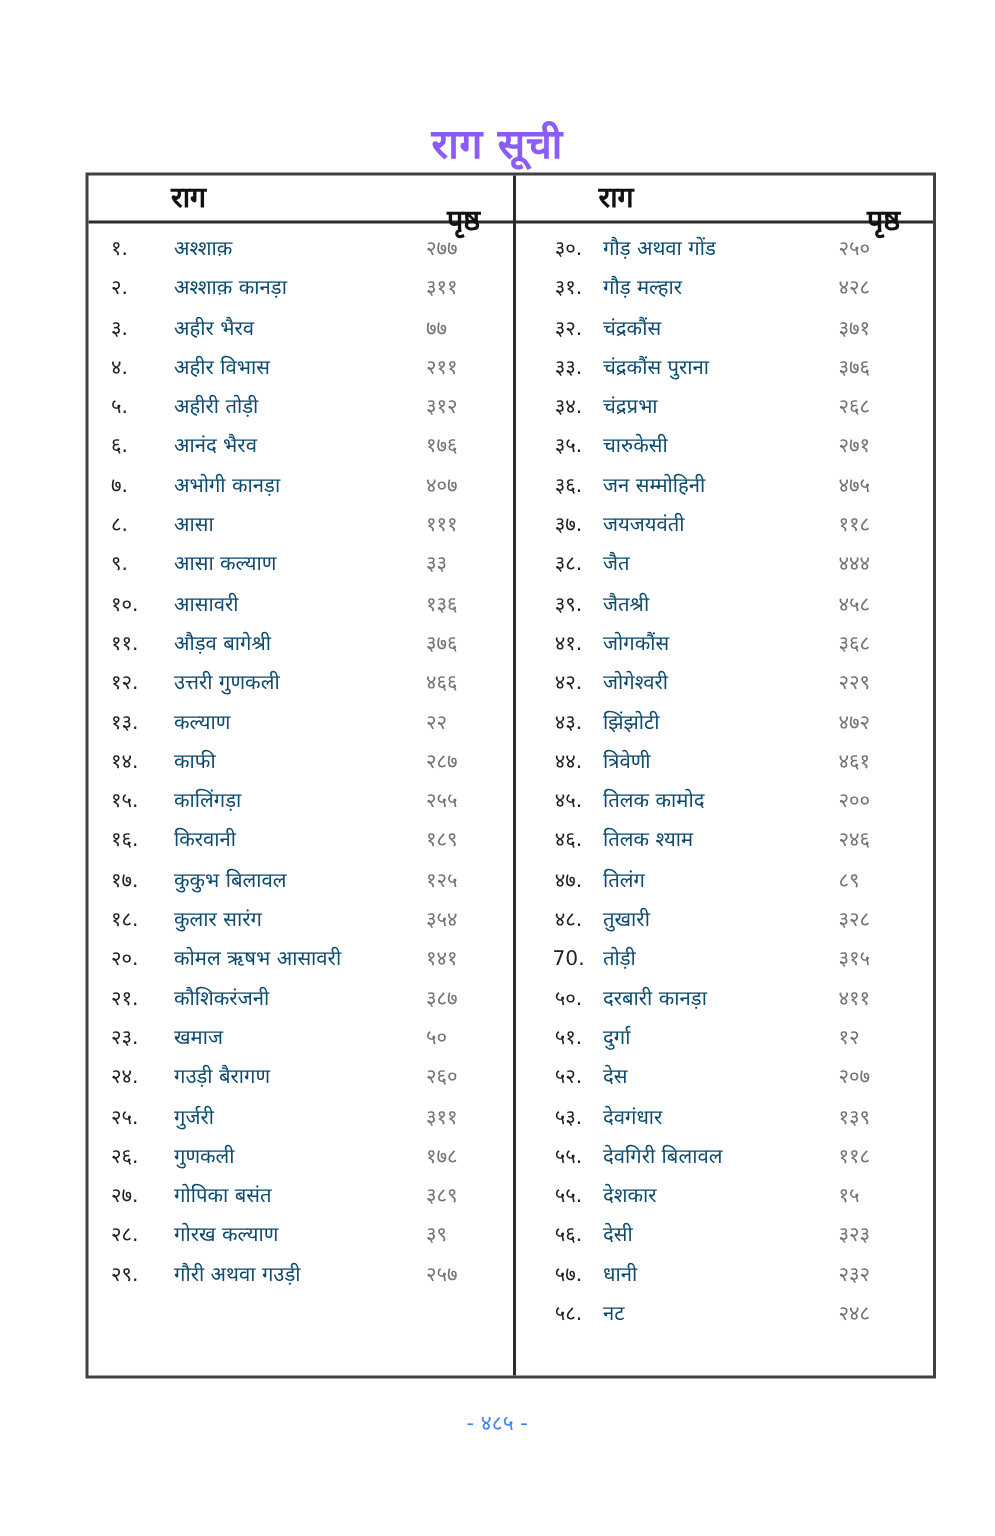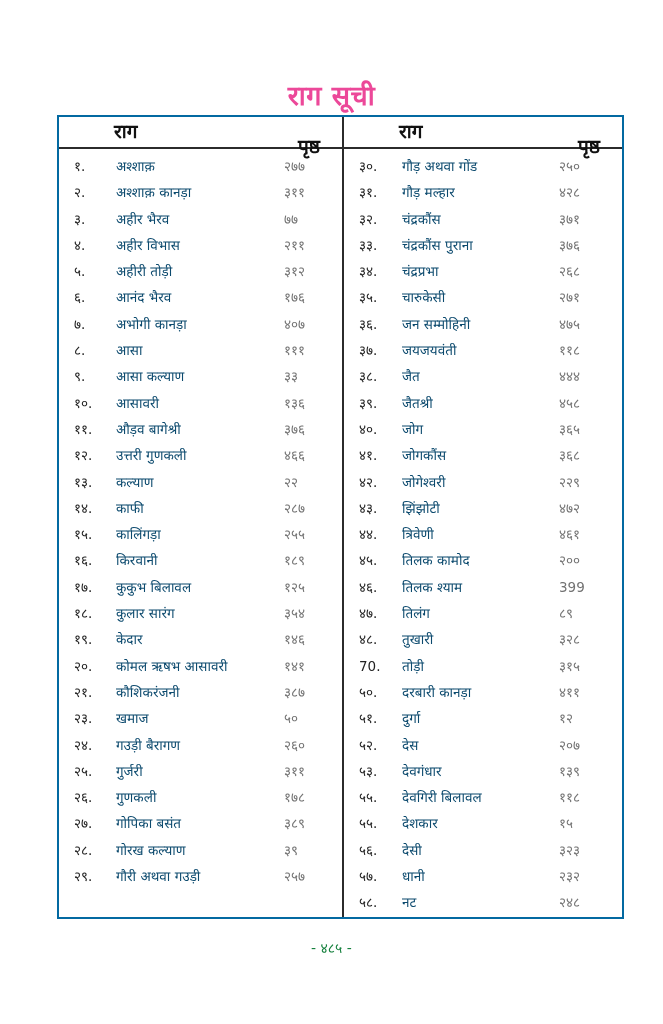--- a/index.html
+++ b/index.html
@@ -17,29 +17,29 @@
     }
     .page-title {
       position: absolute;
       left: 0;
       width: 663px;
       top: 76px;
       text-align: center;
       font-size: 27px;
       font-weight: bold;
       letter-spacing: 0.5px;
-      color: #ec4899;
+      color: #8b5cf6;
     }
     .index-table {
       position: absolute;
       left: 57px;
       top: 115px;
       width: 563px;
       height: 800px;
-      border: 2px solid #0369a1;
+      border: 2px solid #404040;
       box-sizing: content-box;
       text-decoration: underline;
     }
     .divider {
       position: absolute;
       left: 283px;
       top: 0;
       width: 2px;
       height: 100%;
       background: #2b2b2b;
@@ -103,31 +103,31 @@
       left: 57px;
       white-space: nowrap;
       color: #0c4a6e;
     }
     .row .page {
       position: absolute;
       left: 225px;
       white-space: nowrap;
       color: #737373;
     }
-    .col.right .row .num { left: 15px; }
+    .col.right .row .num { left: 15px; text-align: center; }
     .col.right .row .name { left: 58px; }
     .col.right .row .page { left: 215px; text-align: right; }
     .folio {
       position: absolute;
       top: 938px;
       left: 0;
       width: 663px;
       text-align: center;
       font-size: 14px;
-      color: #15803d;
+      color: #3b82f6;
     }
   </style>
 </head>
 <body>
 
 <div class="page-title">राग सूची</div>
 
 <div class="index-table">
   <div class="header-rule"></div>
   <div class="divider"></div>
@@ -222,25 +222,20 @@
           <span class="num">१७.</span>
           <span class="name">कुकुभ बिलावल</span>
           <span class="page">१२५</span>
         </div>
         <div class="row">
           <span class="num">१८.</span>
           <span class="name">कुलार सारंग</span>
           <span class="page">३५४</span>
         </div>
         <div class="row">
-          <span class="num">१९.</span>
-          <span class="name">केदार</span>
-          <span class="page">१४६</span>
-        </div>
-        <div class="row">
           <span class="num">२०.</span>
           <span class="name">कोमल ऋषभ आसावरी</span>
           <span class="page">१४१</span>
         </div>
         <div class="row">
           <span class="num">२१.</span>
           <span class="name">कौशिकरंजनी</span>
           <span class="page">३८७</span>
         </div>
         <div class="row">
@@ -331,25 +326,20 @@
           <span class="num">३८.</span>
           <span class="name">जैत</span>
           <span class="page">४४४</span>
         </div>
         <div class="row">
           <span class="num">३९.</span>
           <span class="name">जैतश्री</span>
           <span class="page">४५८</span>
         </div>
         <div class="row">
-          <span class="num">४०.</span>
-          <span class="name">जोग</span>
-          <span class="page">३६५</span>
-        </div>
-        <div class="row">
           <span class="num">४१.</span>
           <span class="name">जोगकौंस</span>
           <span class="page">३६८</span>
         </div>
         <div class="row">
           <span class="num">४२.</span>
           <span class="name">जोगेश्वरी</span>
           <span class="page">२२९</span>
         </div>
         <div class="row">
@@ -363,21 +353,21 @@
           <span class="page">४६१</span>
         </div>
         <div class="row">
           <span class="num">४५.</span>
           <span class="name">तिलक कामोद</span>
           <span class="page">२००</span>
         </div>
         <div class="row">
           <span class="num">४६.</span>
           <span class="name">तिलक श्याम</span>
-          <span class="page">399</span>
+          <span class="page">२४६</span>
         </div>
         <div class="row">
           <span class="num">४७.</span>
           <span class="name">तिलंग</span>
           <span class="page">८९</span>
         </div>
         <div class="row">
           <span class="num">४८.</span>
           <span class="name">तुखारी</span>
           <span class="page">३२८</span>

